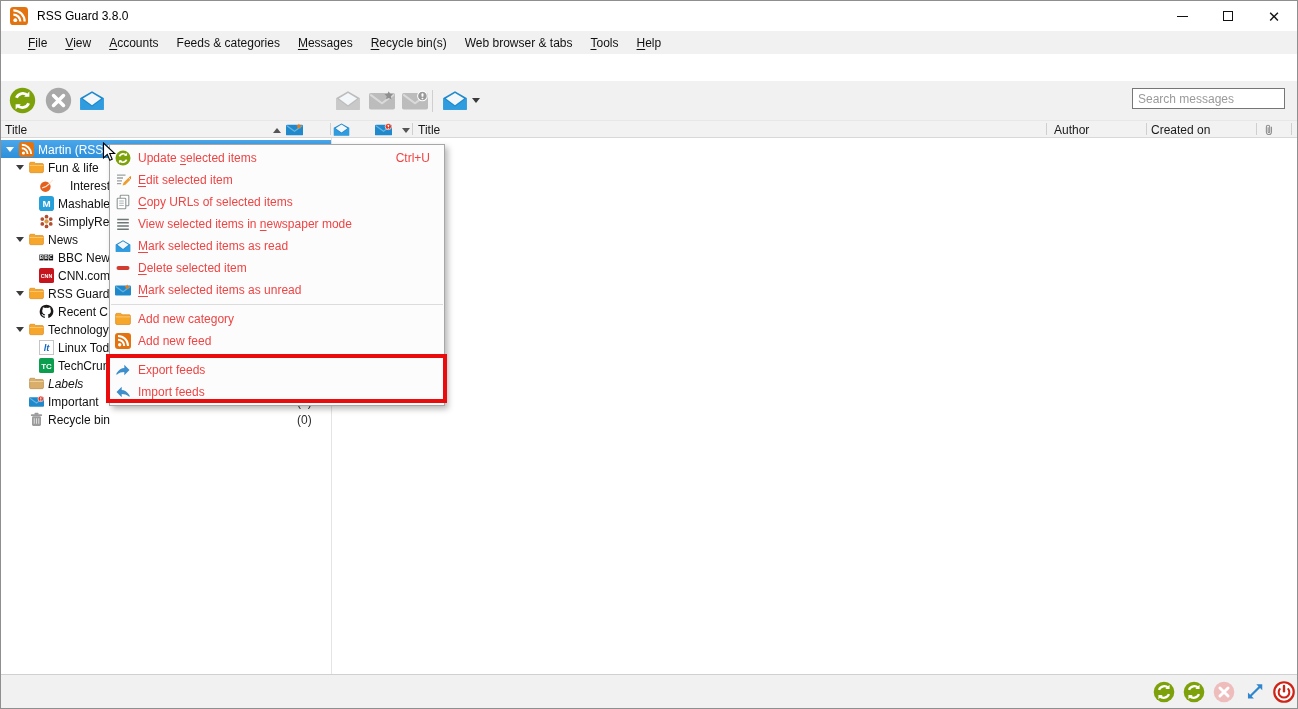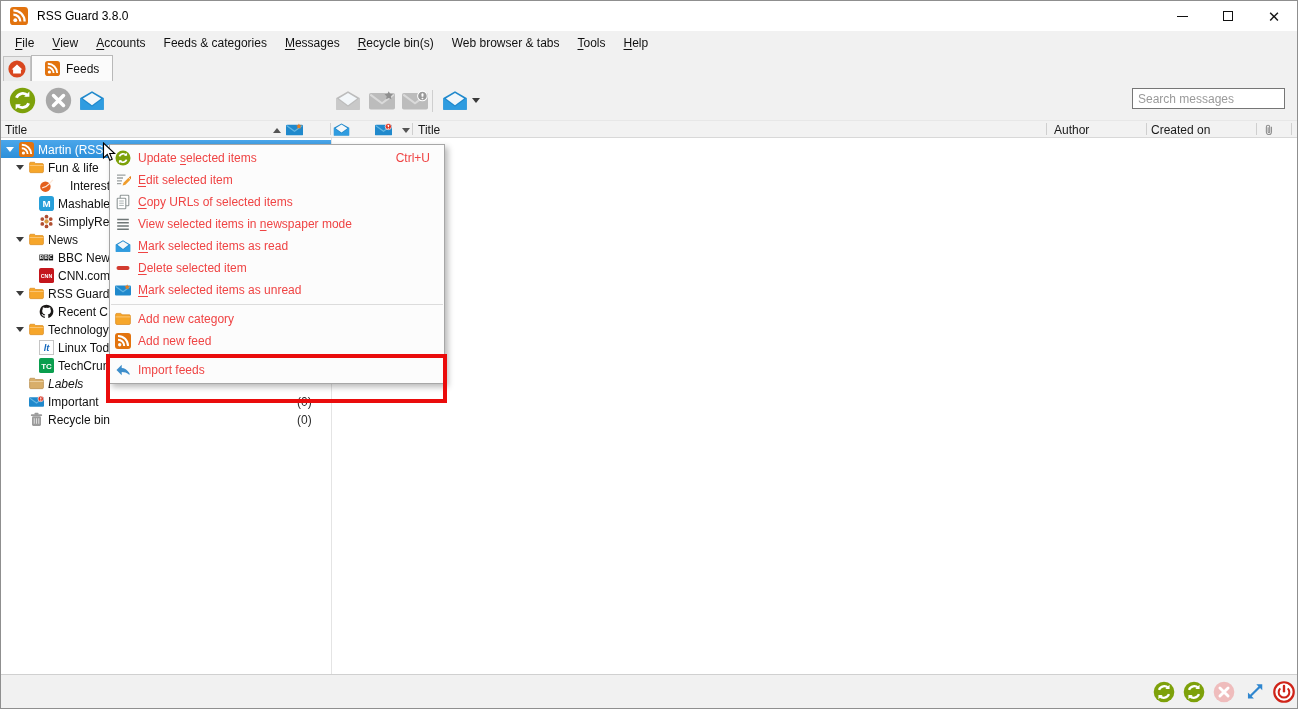--- a/index.html
+++ b/index.html
@@ -11,21 +11,21 @@
   .titlebar { position:absolute; left:0; top:0; right:0; height:30px; background:#fff; display:flex; align-items:center; }
   .app-icon { width:18px; height:18px; margin-left:9px; }
   .title-text { margin-left:9px; font-size:12px; color:#000; }
   .win-controls { margin-left:auto; display:flex; height:100%; }
   .win-btn { width:46px; display:flex; align-items:center; justify-content:center; }
   .min-glyph { width:11px; height:1px; background:#111; }
   .max-glyph { width:10px; height:10px; border:1px solid #111; }
   .close-glyph { font-size:15px; line-height:1; color:#111; }
 
   
-  .menubar { position:absolute; left:0; top:30px; right:0; height:23px; background:#f1f1f1; display:flex; align-items:center; padding-left:5px; }
+  .menubar { position:absolute; left:0; top:30px; right:0; height:23px; background:#f1f1f1; display:flex; align-items:center; padding-left:18px; }
   .menubar .mi { padding:3px 9px; white-space:nowrap; }
 
   
   .tabbar { position:absolute; left:0; top:53px; right:0; height:27px; background:#f1f1f1; }
   .tab-home { position:absolute; left:2px; bottom:0; width:28px; height:25px; background:#eaeaea; border:1px solid #c3c3c3; border-bottom:none; display:flex; align-items:center; justify-content:center; }
   .tab-home .ic { width:18px; height:18px; }
   .tab-feeds { position:absolute; left:30px; bottom:0; height:26px; background:#fbfbfb; border:1px solid #b9b9b9; border-bottom:none; display:flex; align-items:center; gap:6px; padding:0 13px; }
   .tab-feeds .ic { width:15px; height:15px; }
 
   
@@ -109,41 +109,20 @@
       <div class="mi"><u>V</u>iew</div>
       <div class="mi"><u>A</u>ccounts</div>
       <div class="mi">Feeds &amp; categories</div>
       <div class="mi"><u>M</u>essages</div>
       <div class="mi"><u>R</u>ecycle bin(s)</div>
       <div class="mi">Web browser &amp; tabs</div>
       <div class="mi"><u>T</u>ools</div>
       <div class="mi"><u>H</u>elp</div>
     </div>
 
-  <div class="tabbar">
-    <div class="tab-home">
-      <span class="ic" id="home-tab-icon">
-          <svg viewBox="0 0 18 18">
-            <circle cx="9" cy="9" r="8.6" fill="#d9471f"></circle>
-            <path d="M3.6 9.4 9 4.6l5.4 4.8h-1.5v4H5.1v-4z" fill="#fff"></path>
-          </svg>
-        </span>
-    </div>
-    <div class="tab-feeds">
-      <span class="ic" id="feeds-tab-icon">
-          <svg viewBox="0 0 16 16">
-            <rect width="16" height="16" rx="3" fill="#e2730e"></rect>
-            <circle cx="4.7" cy="11.7" r="1.7" fill="#fff"></circle>
-            <path d="M3 6.7a6.2 6.2 0 0 1 6.2 6.2" stroke="#fff" stroke-width="2" fill="none"></path>
-            <path d="M3 2.9a10 10 0 0 1 10 10" stroke="#fff" stroke-width="2" fill="none"></path>
-          </svg>
-        </span>
-      <span>Feeds</span>
-    </div>
-  </div>
 
   <div class="toolbar" id="toolbar">
     <input class="search-input" type="text" placeholder="Search messages" style="">
   <div class="tb" style="left: 8px;"><span class="ic"><svg viewBox="0 0 26 26">
             <circle cx="13" cy="13" r="12.2" fill="#7da10a"></circle>
             <path d="M7.1 10.4a6.6 6.6 0 0 1 11-2.1" fill="none" stroke="#fff" stroke-width="2.7"></path>
             <path d="M19.6 4.4v5h-5z" fill="#fff"></path>
             <path d="M18.9 15.6a6.6 6.6 0 0 1-11 2.1" fill="none" stroke="#fff" stroke-width="2.7"></path>
             <path d="M6.4 21.6v-5h5z" fill="#fff"></path>
           </svg></span></div>
@@ -488,20 +467,28 @@
             <path d="M3 6.7a6.2 6.2 0 0 1 6.2 6.2" stroke="#fff" stroke-width="2" fill="none"></path>
             <path d="M3 2.9a10 10 0 0 1 10 10" stroke="#fff" stroke-width="2" fill="none"></path>
           </svg>
         </span>
         <span>Add new feed</span>
       </div>
       <div class="mi-sep"></div>
       <div class="mi-row">
         <span class="ic">
           <svg viewBox="0 0 16 16">
+            <path d="M1.5 11.2C3.8 7.6 6.6 6 9.3 5.9V2.8l5.2 5.2-5.2 5.2v-3.1c-2.6 0-5.1.6-7.8 3z" fill="#3e8ecb"></path>
+          </svg>
+        </span>
+        <span>Export feeds</span>
+      </div>
+      <div class="mi-row">
+        <span class="ic">
+          <svg viewBox="0 0 16 16">
             <path d="M14.5 11.2C12.2 7.6 9.4 6 6.7 5.9V2.8L1.5 8l5.2 5.2v-3.1c2.6 0 5.1.6 7.8 3z" fill="#3e8ecb"></path>
           </svg>
         </span>
         <span>Import feeds</span>
       </div>
     </div>
 
   <div class="redbox"></div>
 
   <div class="cursor">

